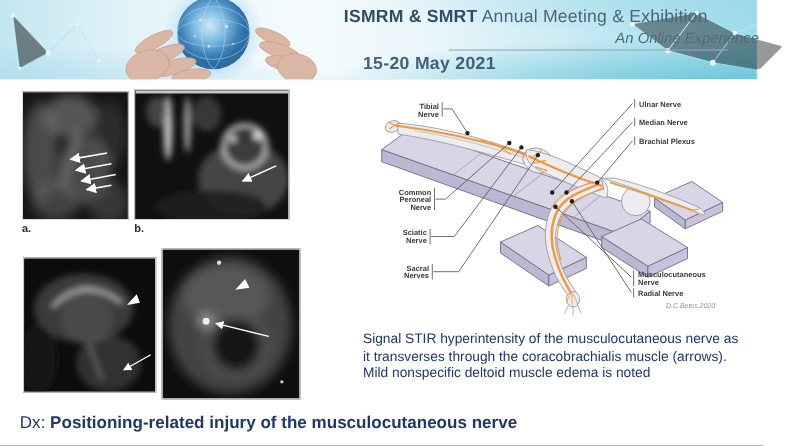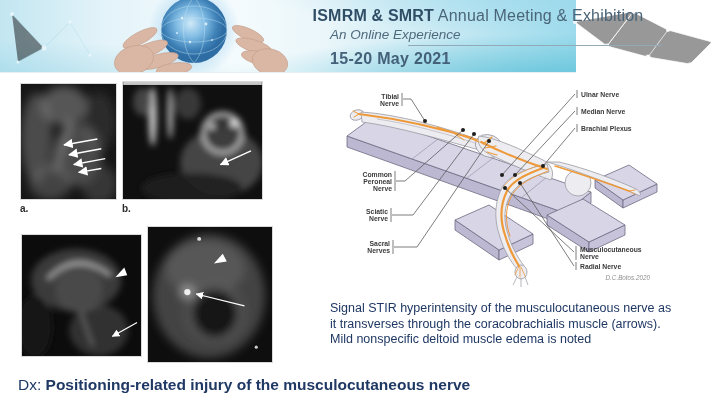--- a/index.html
+++ b/index.html
@@ -1,32 +1,32 @@
 <!DOCTYPE html>
 <html><head>
 <meta charset="utf-8">
 <style>
   html,body{margin:0;padding:0;background:#888;}
   .slide{position:relative;width:720px;height:405px;background:#ffffff;overflow:hidden;
          font-family:"Liberation Sans",sans-serif;}
 
   
-  .banner{position:absolute;left:0;top:0;width:576px;height:72px;
+  .banner{position:absolute;left:0;top:0;width:688px;height:72px;
     background:
       radial-gradient(ellipse at 97% 115%, rgba(86,190,214,.85) 0%, rgba(86,190,214,0) 42%),
       radial-gradient(ellipse at 100% -10%, rgba(157,217,236,.8) 0%, rgba(157,217,236,0) 38%),
       radial-gradient(ellipse at -5% 110%, rgba(160,216,232,.7) 0%, rgba(160,216,232,0) 35%),
       linear-gradient(90deg,#c2e6f1 0%,#e3f3f9 18%,#f5fbfd 40%,#eaf6fa 56%,#cdebf4 74%,#9ddbec 100%);
     border-bottom:1px solid #e4f0f5;}
   .banner-decor{position:absolute;left:0;top:0;width:720px;height:72px;}
   .hands-art{position:absolute;left:82px;top:0;width:220px;height:72px;}
   .hdr-text{position:absolute;color:#4a6578;}
   .hdr-title{left:298px;top:7px;width:360px;text-align:center;font-size:16px;letter-spacing:.2px;white-space:nowrap;}
   .hdr-title .bold{font-weight:700;color:#2f4e66;}
-  .hdr-sub{left:330px;top:27px;width:360px;text-align:left;font-style:italic;font-size:13.5px;color:#4f6a7c;}
+  .hdr-sub{left:330px;top:27px;width:360px;text-align:right;font-style:italic;font-size:13.5px;color:#4f6a7c;}
   .hdr-line{position:absolute;left:408px;top:45px;width:254px;height:1px;background:#92aab8;}
   .hdr-date{left:330px;top:50px;width:320px;text-align:left;font-size:16px;font-weight:700;color:#44617a;letter-spacing:.3px;}
 
   
   .mri{position:absolute;border:1px solid #d9d9d9;box-sizing:border-box;background:#111;}
   #panel-a{left:20px;top:83px;width:97px;height:117px;}
   #panel-b{left:122px;top:81px;width:141px;height:119px;}
   #panel-c{left:21px;top:234px;width:121px;height:123px;}
   #panel-d{left:147px;top:226px;width:126px;height:137px;}
   .mri svg{display:block;width:100%;height:100%;}

